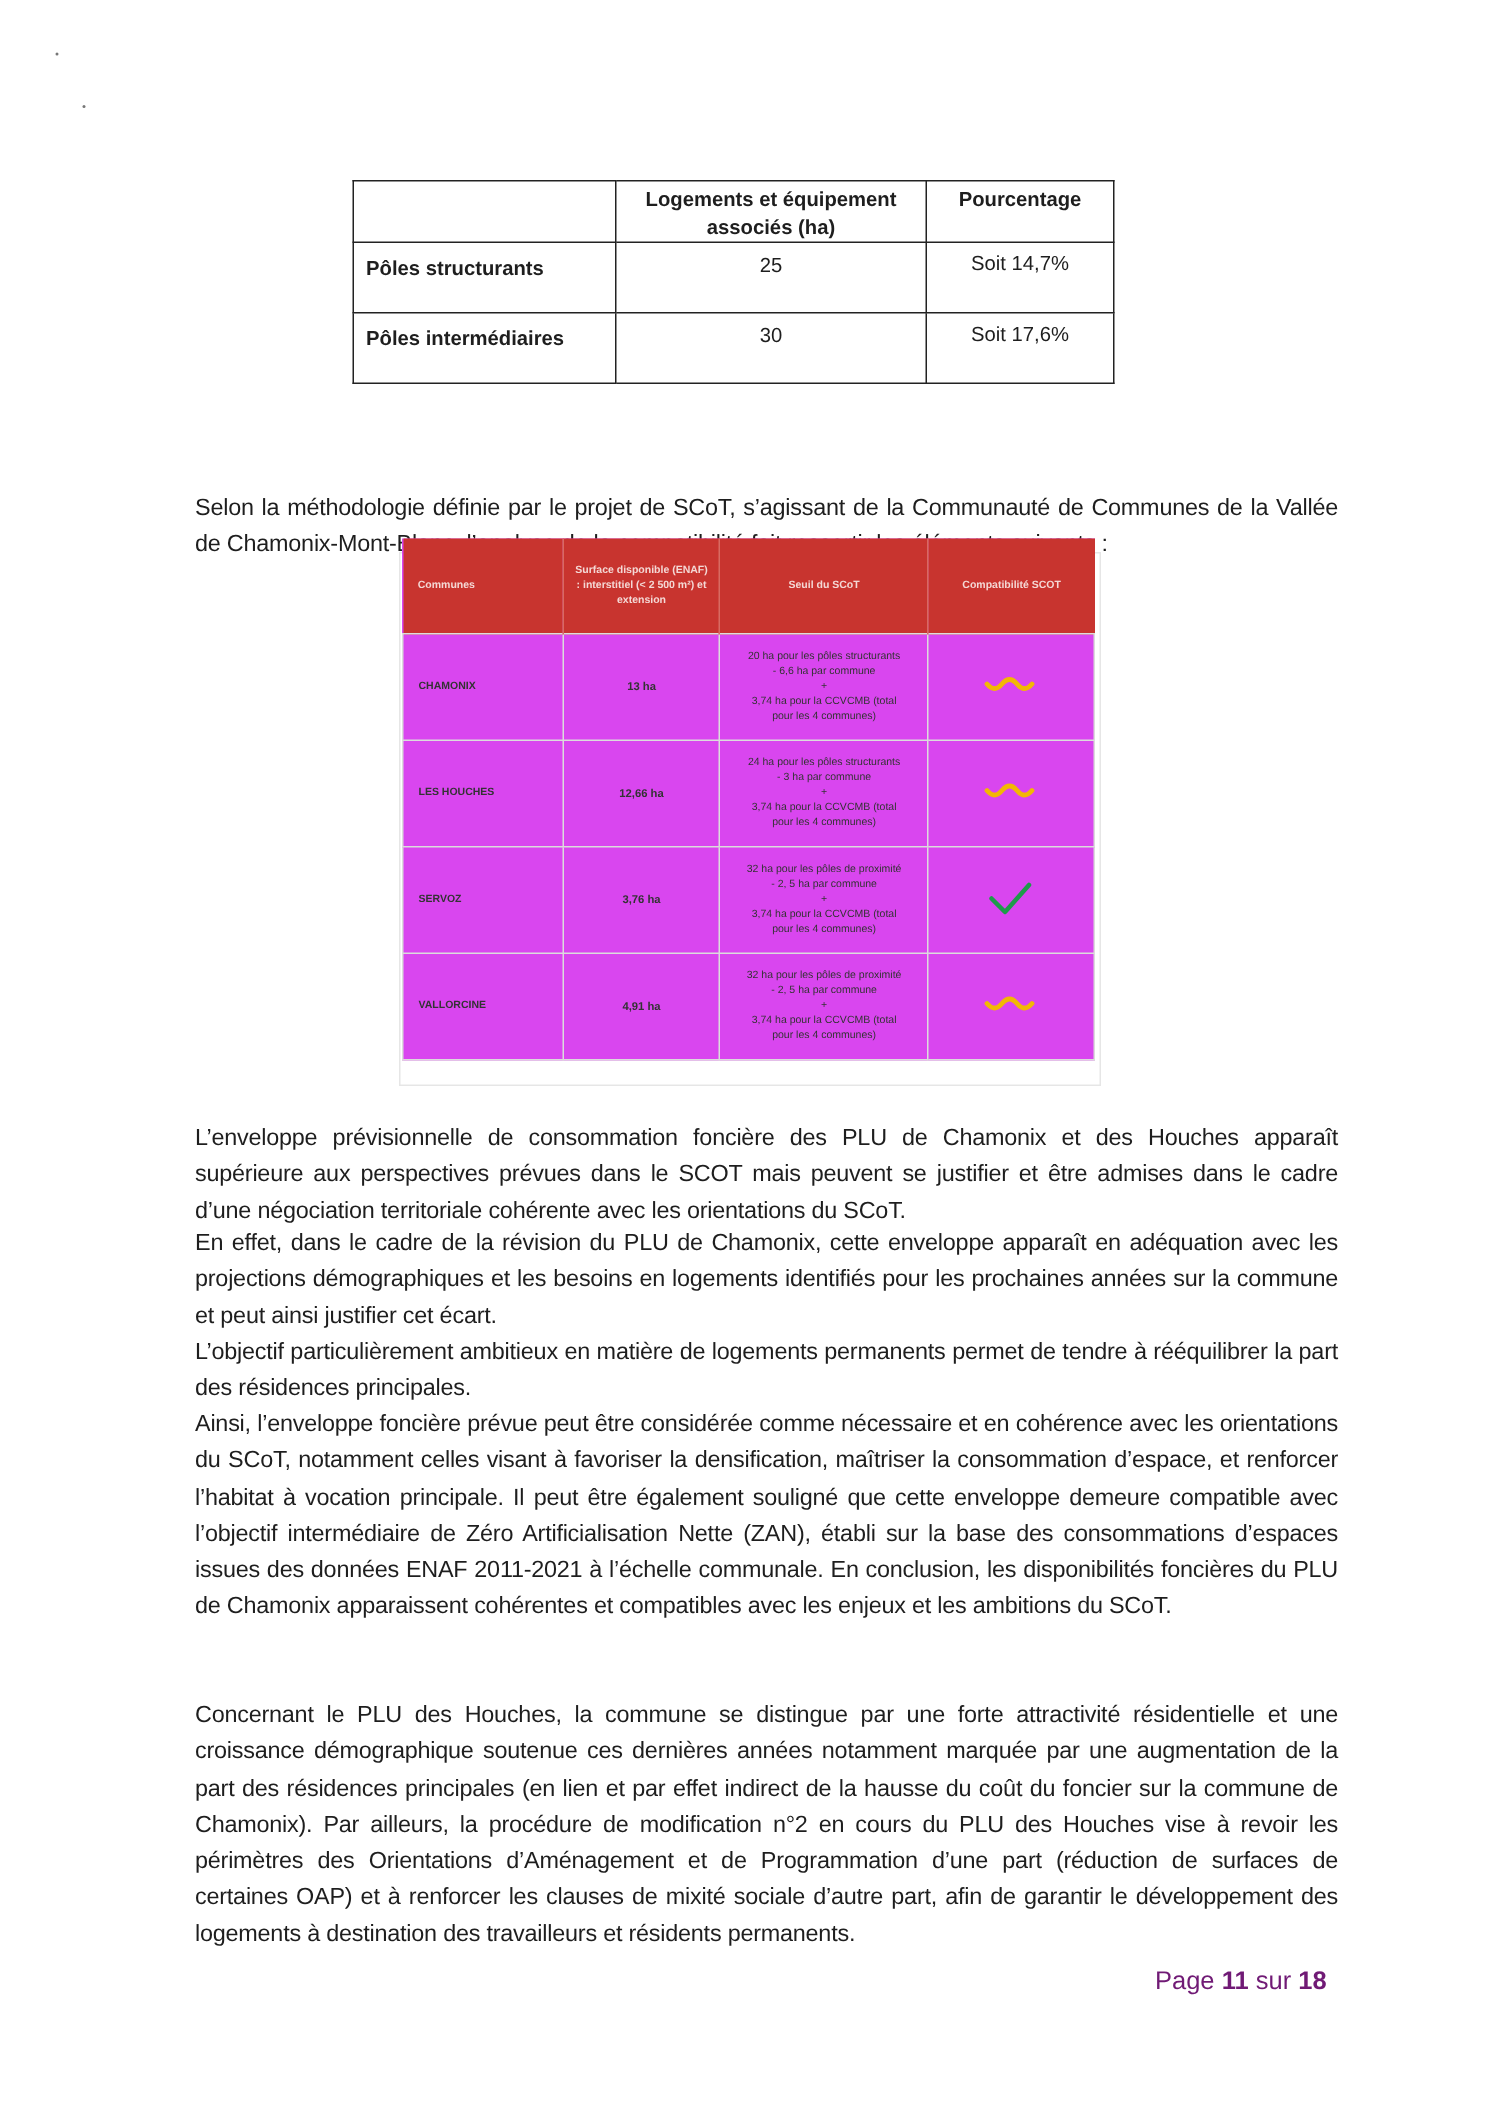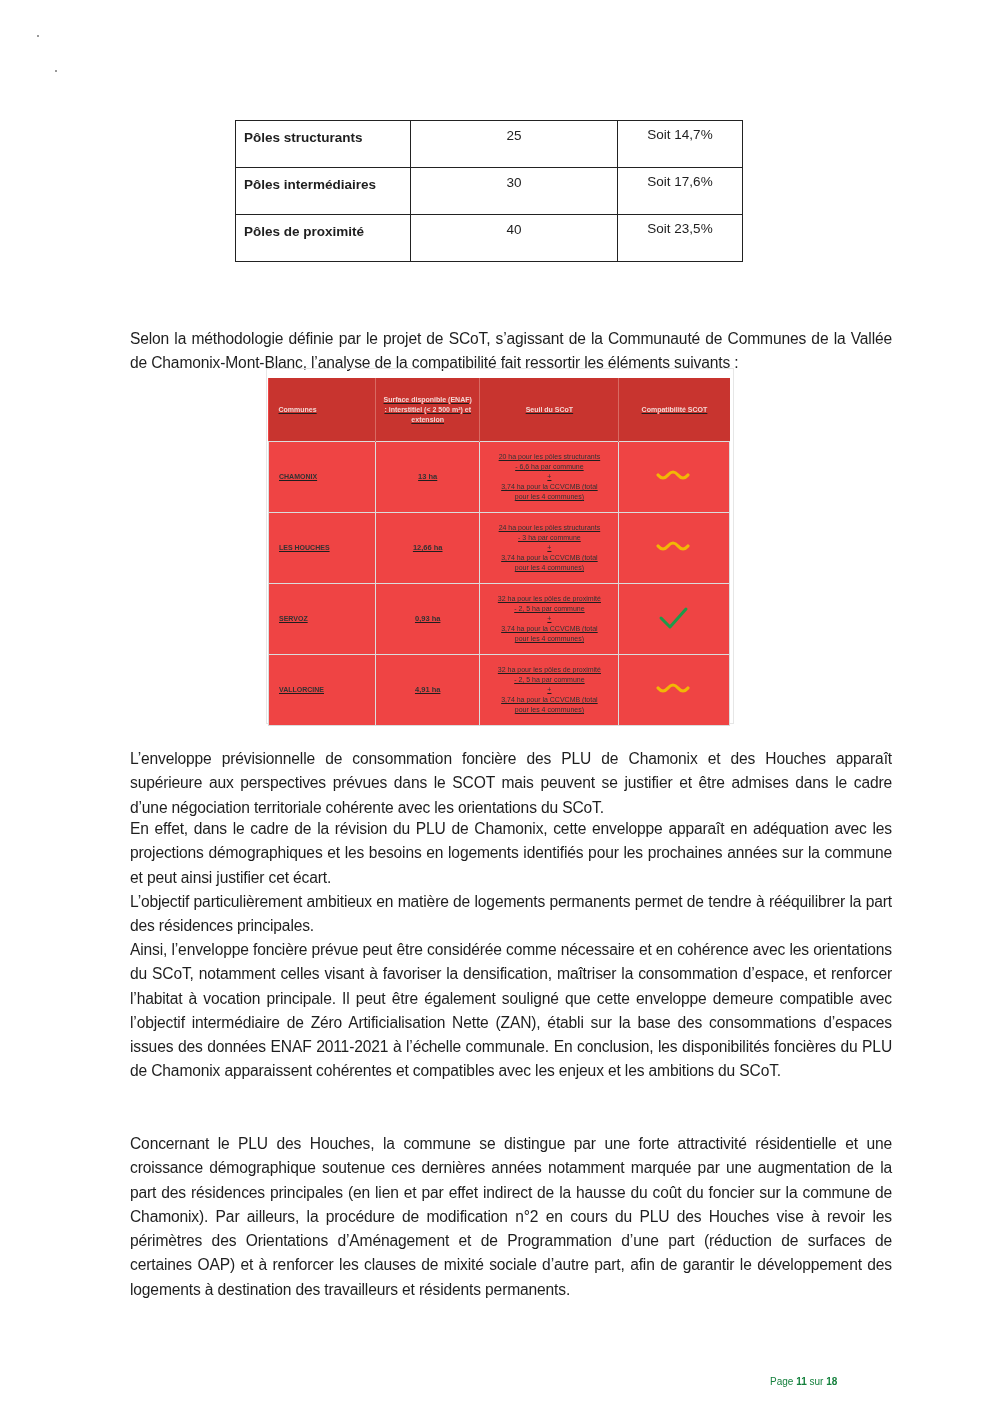--- a/index.html
+++ b/index.html
@@ -13,59 +13,59 @@
   .t1 td { border: 1.5px solid #222; padding: 0 8px; vertical-align: top; height: 37px; }
   .t1 tr.head td { height: 36px; font-weight: bold; text-align: center; padding-top: 2px; line-height: 19px; }
   .t1 td.c0 { width: 158px; font-weight: bold; padding-top: 9px; }
   .t1 td.c1 { width: 190px; text-align: center; padding-top: 7px; }
   .t1 td.c2 { text-align: center; padding-top: 6px; }
 
   .para { position: absolute; left: 118px; width: 762px; font-size: 15.6px; line-height: 24.3px;
           text-align: justify; margin: 12px; letter-spacing: -0.15px; }
 
   
-  .t2 { position: absolute; left: 268px; top: 378px; width: 462px; border-collapse: collapse;
-        font-size: 7.5px; background: #ef4444; text-decoration: underline; }
+  .t2 { position: absolute; left: 268px; top: 359px; width: 462px; border-collapse: collapse;
+        font-size: 7.5px; background: #d946ef; }
   .t2 th { background: #c8342f; color: #f4d8d5; font-weight: bold; height: 63px; font-size: 7px;
            border-right: 1px solid #d86a62; padding: 0 6px; line-height: 10px; }
   .t2 th.first { text-align: left; padding-left: 10px; }
   .t2 td { border: 1px solid #dcdcdc; height: 70px; vertical-align: middle; padding: 0 6px;
            text-align: center; line-height: 10px; color: #333; }
   .t2 td.commune { text-align: left; padding-left: 10px; font-weight: bold; width: 92px; font-size: 7px; }
   .t2 td.surf { width: 94px; font-weight: bold; }
   .t2 td.seuil { width: 130px; font-size: 7px; }
   .t2 td.compat { width: 100px; }
   .t2-frame { position: absolute; left: 266px; top: 368px; width: 466px; height: 354px;
               border: 1px solid #e6e6e6; }
 
-  .pager { position: absolute; left: 770px; top: 1376px; font-size: 10px; color: #15803d; }
+  .pager { position: absolute; left: 770px; top: 1311px; font-size: 17px; color: #701a75; }
   .pager b { font-weight: bold; }
 </style>
 </head>
 <body>
 
 <div class="speck" style="left:37px;top:35px;"></div>
 <div class="speck" style="left:55px;top:70px;"></div>
 
 <table class="t1">
   <tbody>
+      <tr class="head">
+    <td></td>
+    <td>Logements et équipement associés (ha)</td>
+    <td>Pourcentage</td>
+  </tr>
   <tr>
     <td class="c0">Pôles structurants</td>
     <td class="c1">25</td>
     <td class="c2">Soit 14,7%</td>
   </tr>
   <tr>
     <td class="c0">Pôles intermédiaires</td>
     <td class="c1">30</td>
     <td class="c2">Soit 17,6%</td>
-  </tr>
-  <tr>
-    <td class="c0">Pôles de proximité</td>
-    <td class="c1">40</td>
-    <td class="c2">Soit 23,5%</td>
   </tr>
 </tbody>
   </table>
 
 <p class="para" style="top:315px;">Selon la méthodologie définie par le projet de SCoT, s’agissant de la Communauté de Communes de la Vallée de Chamonix-Mont-Blanc, l’analyse de la compatibilité fait ressortir les éléments suivants :</p>
 
 <div class="t2-frame"></div>
 <table class="t2">
   <thead>
     <tr>
@@ -99,21 +99,21 @@
           <div>+</div>
           <div>3,74 ha pour la CCVCMB (total</div>
           <div>pour les 4 communes)</div>
         </td>
         <td class="compat"><svg width="44" height="30" viewBox="0 0 44 30">
             <path d="M6 14 Q11 20 16 14 T26 14 T36 14" stroke-width="3.2" stroke="#f2b705" fill="none" stroke-linecap="round" stroke-linejoin="round"></path>
           </svg></td>
       </tr>
       <tr>
         <td class="commune">SERVOZ</td>
-        <td class="surf">0,93 ha</td>
+        <td class="surf">3,76 ha</td>
         <td class="seuil">
           <div>32 ha pour les pôles de proximité</div>
           <div>- 2, 5 ha par commune</div>
           <div>+</div>
           <div>3,74 ha pour la CCVCMB (total</div>
           <div>pour les 4 communes)</div>
         </td>
         <td class="compat"><svg width="44" height="30" viewBox="0 0 44 30">
             <path d="M9 15 L18 24 L34 6" stroke-width="3" stroke="#1e9a4a" fill="none" stroke-linecap="round" stroke-linejoin="round"></path>
           </svg></td>

